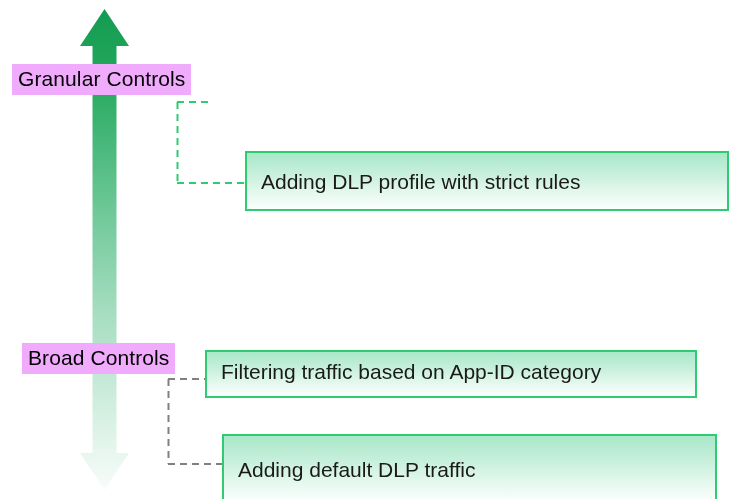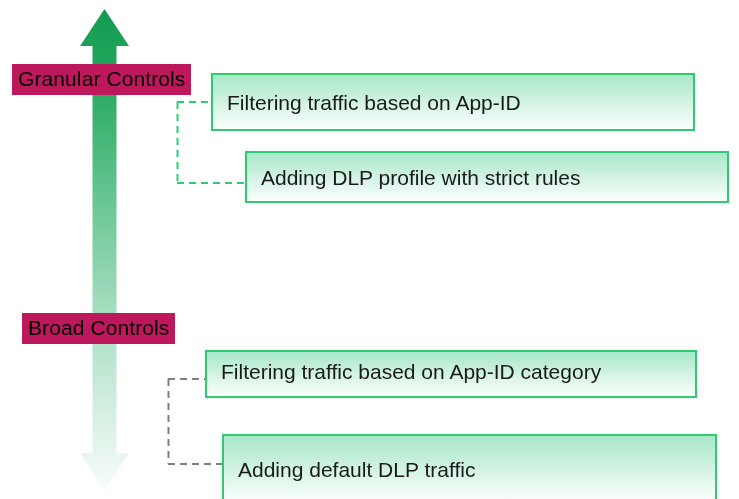--- a/index.html
+++ b/index.html
@@ -29,43 +29,43 @@
   }
 
   
   .scale-label {
     position: absolute;
     color: #000000;
     font-size: 21px;
     line-height: 24px;
     letter-spacing: 0.1px;
     white-space: nowrap;
-    background: #be185d;
+    background: #f0abfc;
     padding: 3px 6px 4px 6px;
   }
   .label-granular { left: 12px; top: 64px; }
-  .label-broad    { left: 22px; top: 313px; }
+  .label-broad    { left: 22px; top: 343px; }
 
   
   .item-box {
     position: absolute;
     box-sizing: border-box;
     border: 2px solid #2ecc71;
     background: linear-gradient(to bottom, #a9e8c9 0%, #c5efda 35%, #e4f8ee 70%, #fbfefd 100%);
     display: flex;
     align-items: center;
     color: #1a1a1a;
     font-size: 21px;
     line-height: 27px;
     padding: 0 14px;
   }
   .item-box .box-text { display: block; }
 
   .box-1 { left: 211px; top: 73px;  width: 484px; height: 58px; }
-  .box-2 { left: 245px; top: 151px; width: 484px; height: 52px; text-align: right; }
+  .box-2 { left: 245px; top: 151px; width: 484px; height: 60px; text-align: right; }
   .box-3 { left: 205px; top: 350px; width: 492px; height: 48px;
            align-items: flex-start; padding-top: 6px; }
   .box-4 { left: 222px; top: 434px; width: 495px; height: 70px; }
 
   
   .connector {
     position: absolute;
     pointer-events: none;
   }
 </style>
@@ -115,23 +115,20 @@
 
   <svg class="connector" style="left:160px; top:370px; width:90px; height:105px;" viewBox="0 0 90 105" width="90" height="105" xmlns="http://www.w3.org/2000/svg">
 
     <path d="M 8.5 9 L 8.5 94" stroke="#808080" stroke-width="2" stroke-dasharray="7,5" fill="none"></path>
 
     <path d="M 8 9 L 46 9" stroke="#808080" stroke-width="2" stroke-dasharray="7,5" fill="none"></path>
 
     <path d="M 8 94 L 63 94" stroke="#808080" stroke-width="2" stroke-dasharray="7,5" fill="none"></path>
   </svg>
 
-  <div class="item-box box-1">
-    <span class="box-text">Filtering traffic based on App-ID</span>
-  </div>
 
   <div class="item-box box-2">
     <span class="box-text">Adding DLP profile with strict rules</span>
   </div>
 
   <div class="item-box box-3">
     <span class="box-text">Filtering traffic based on App-ID category</span>
   </div>
 
   <div class="item-box box-4">

